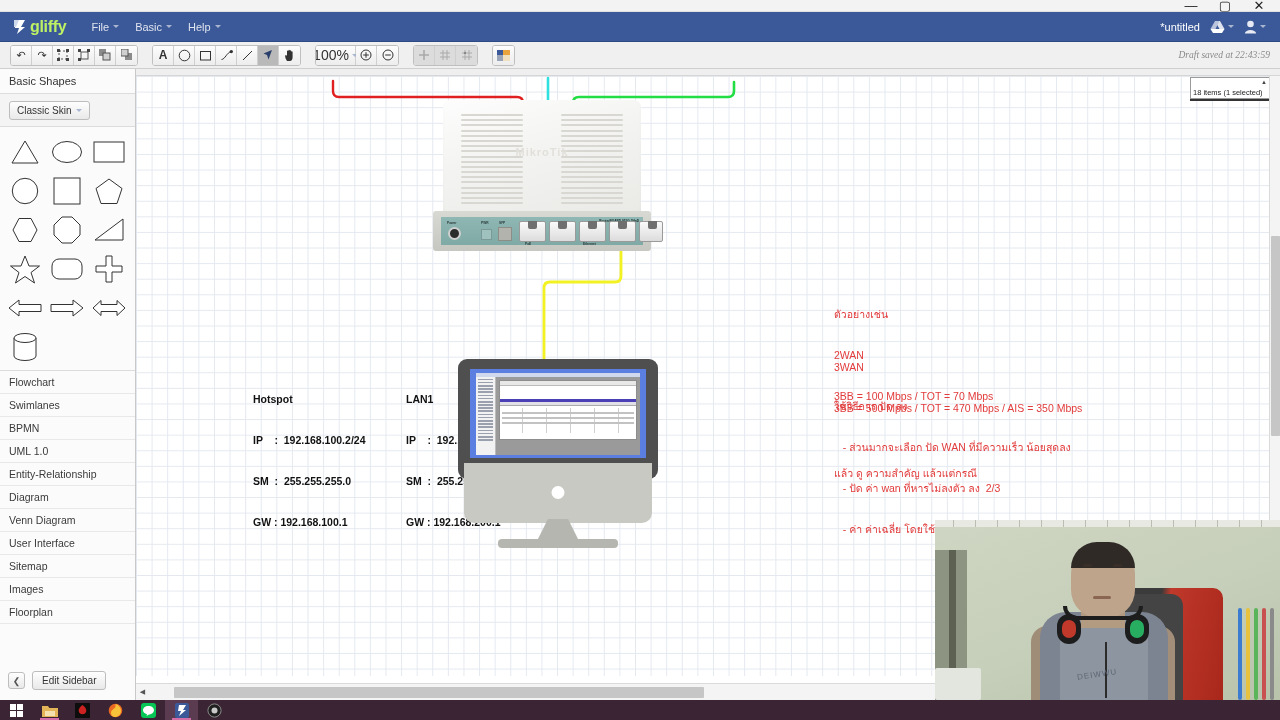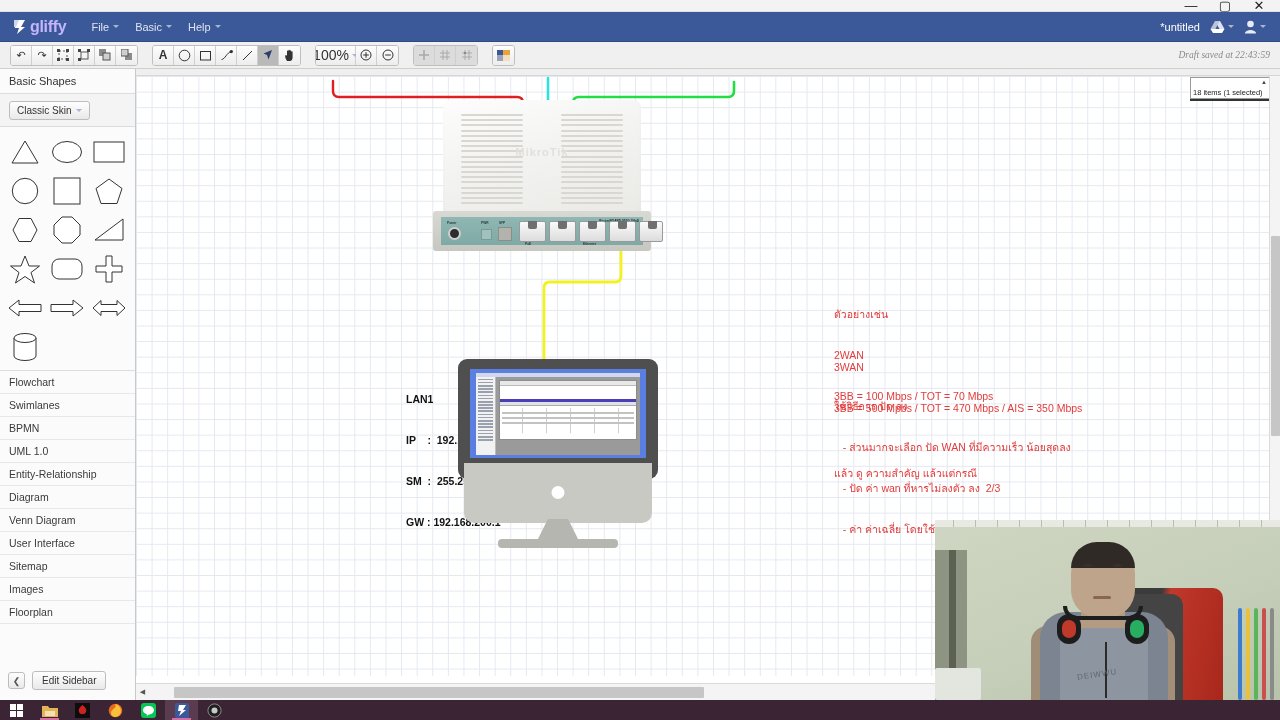--- a/index.html
+++ b/index.html
@@ -26,21 +26,21 @@
   .gheader {
     position:absolute; left:0; top:12px; width:1280px; height:30px;
     background:#3b5998;
     display:flex; align-items:center;
     border-bottom:1px solid #2f4a80;
   }
   .glogo { display:flex; align-items:center; margin-left:12px; }
   .glogo-mark { width:15px; height:16px; position:relative; }
   .glogo-mark svg { display:block; }
   .glogo-text {
-    color:#c4b5fd; font-size:16px; font-weight:bold; letter-spacing:-0.3px;
+    color:#bef264; font-size:16px; font-weight:bold; letter-spacing:-0.3px;
     margin-left:3px;
   }
   .gmenu { display:flex; margin-left:18px; gap:2px; }
   .gmenu-item {
     color:#dfe3ee; font-size:11px; padding:4px 7px; cursor:default;
     display:flex; align-items:center; gap:4px;
   }
   .caret-d {
     width:0;height:0;border-left:3px solid transparent;border-right:3px solid transparent;
     border-top:3px solid #aab6d0;
@@ -700,20 +700,26 @@
             <div class="port" style="left:108px;"></div>
             <div class="port" style="left:138px;"></div>
             <div class="port" style="left:168px;"></div>
             <div class="port" style="left:198px;width:24px;"></div>
             <div class="front-lbl" style="left:84px;top:25px;">PoE</div>
             <div class="front-lbl" style="left:142px;top:25px;">Ethernet</div>
           </div>
         </div>
       </div>
 
+      <div class="ctext black" style="left:117px;top:290px;">
+        <div>Hotspot</div>
+        <div>IP    :  192.168.100.2/24</div>
+        <div>SM  :  255.255.255.0</div>
+        <div>GW : 192.168.100.1</div>
+      </div>
       <div class="ctext black" style="left:270px;top:290px;">
         <div>LAN1</div>
         <div>IP    :  192.168.200.2/24</div>
         <div>SM  :  255.255.255.0</div>
         <div>GW : 192.168.200.1</div>
       </div>
 
       <svg style="position:absolute;left:408px;top:325px;" width="12" height="16" viewBox="0 0 12 16">
         <path d="M1 1 L1 13 L4 10 L6 15 L8 14 L6 9.5 L10 9.5 Z" fill="#fff" stroke="#333" stroke-width="0.9"></path>
       </svg>

